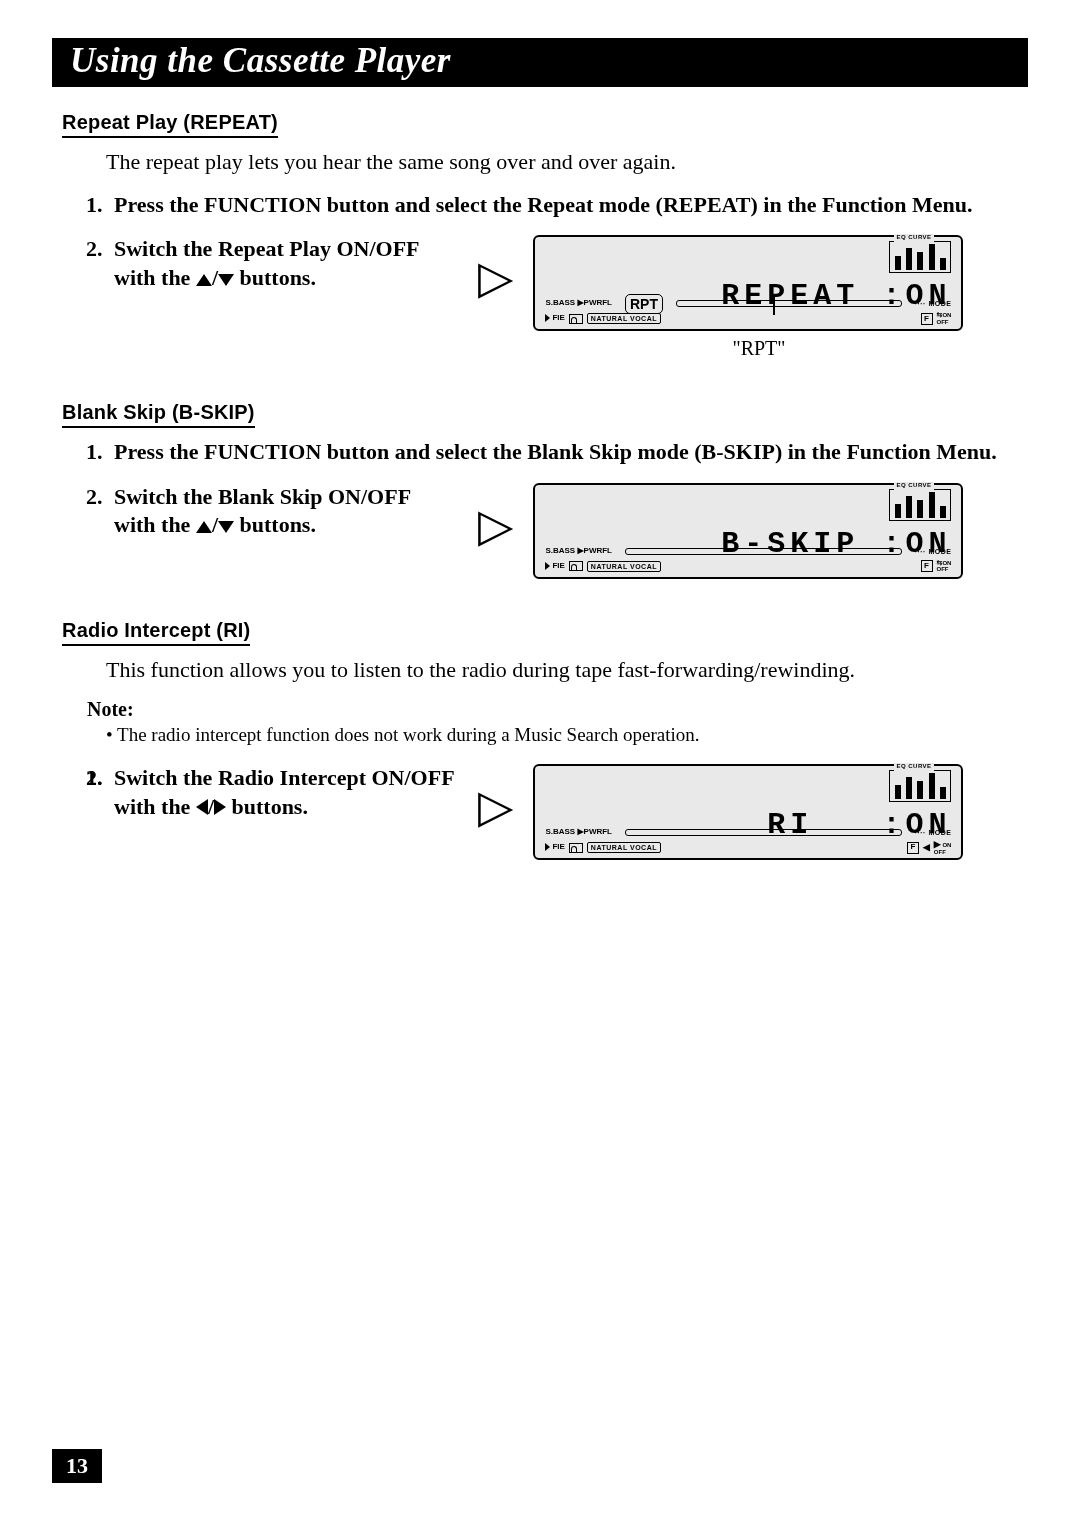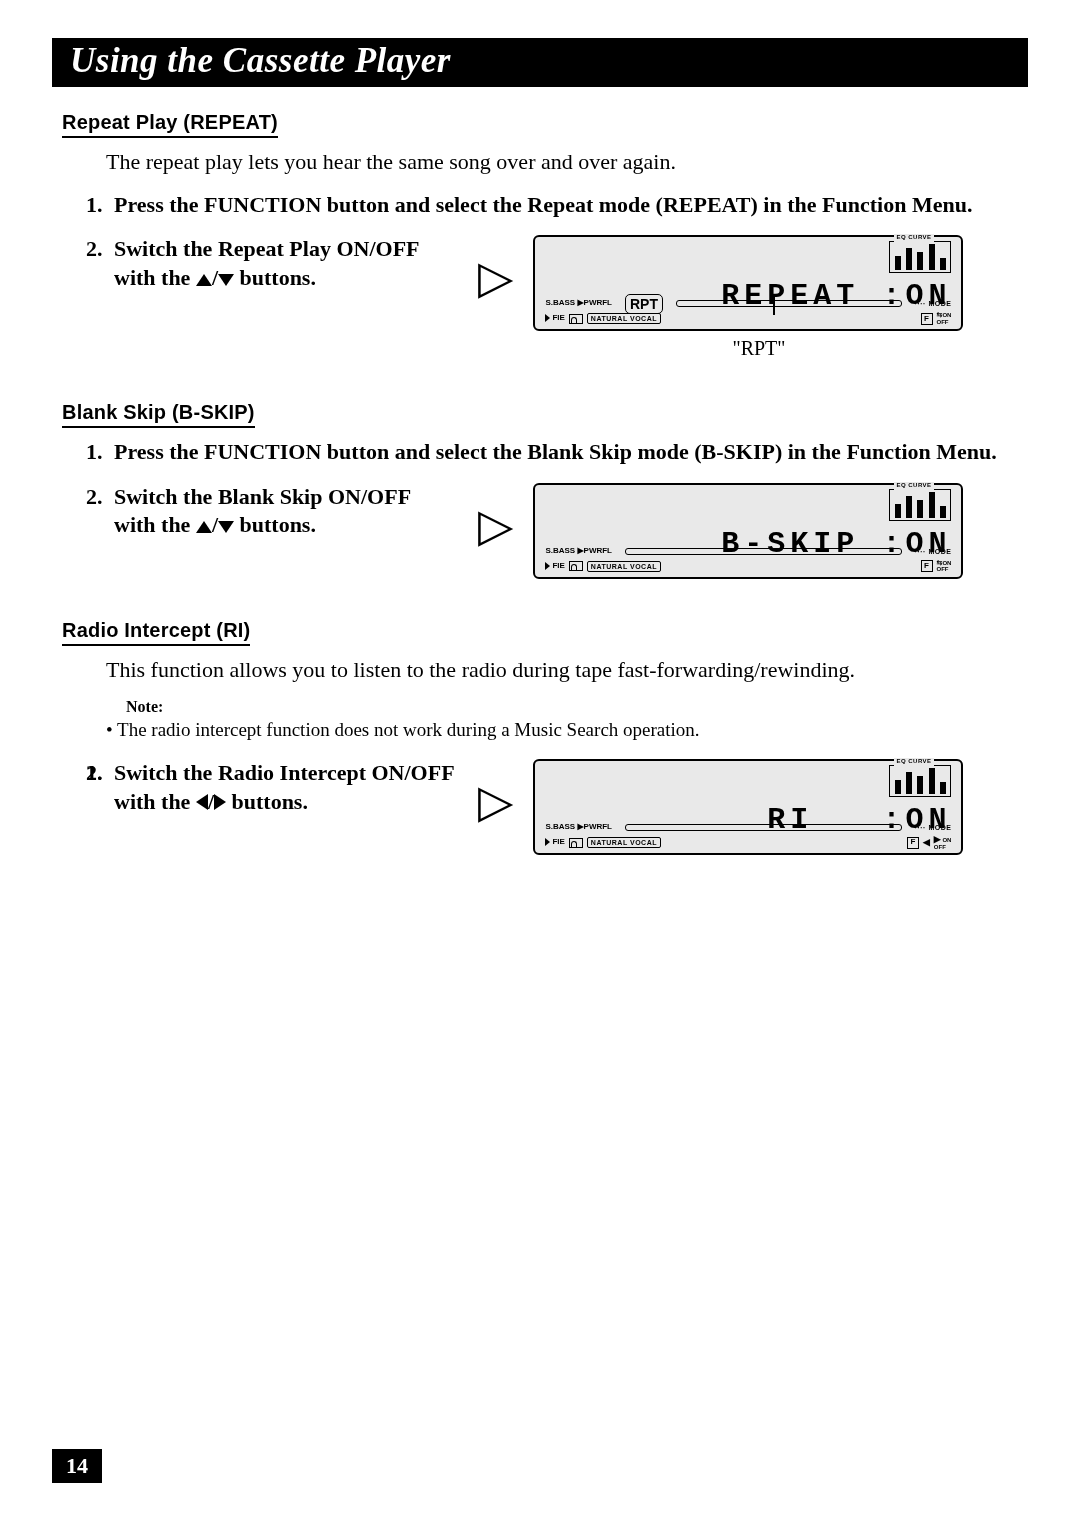--- a/index.html
+++ b/index.html
@@ -224,23 +224,23 @@
   .lcd-pointer {
     position: absolute;
     top: 60px;
     left: 238px;
     width: 2px;
     height: 18px;
     background: #000;
   }
   .section-block { margin-bottom: 40px; }
   .note-label {
-    font-size: 16px;
-    font-weight: bold;
-    margin-left: 64px;
+    font-size: 20px;
+    font-weight: bold;
+    margin-left: 25px;
     margin-bottom: 2px;
   }
   .note-bullet {
     font-size: 19px;
     margin-left: 44px;
     line-height: 1.3;
     margin-bottom: 14px;
   }
   .note-bullet::before { content: "• "; }
   .tri-up::before {
@@ -445,13 +445,13 @@
                 <span class="onoff"><span style="font-size:9px">▶</span><span style="font-size:6px"> ON<br>OFF</span></span>
               </div>
             </div>
           </div>
         </div>
       </div>
     </li>
   </ol>
 </div>
 
-<div class="page-num">14</div>
+<div class="page-num">13</div>
 
 </body></html>

